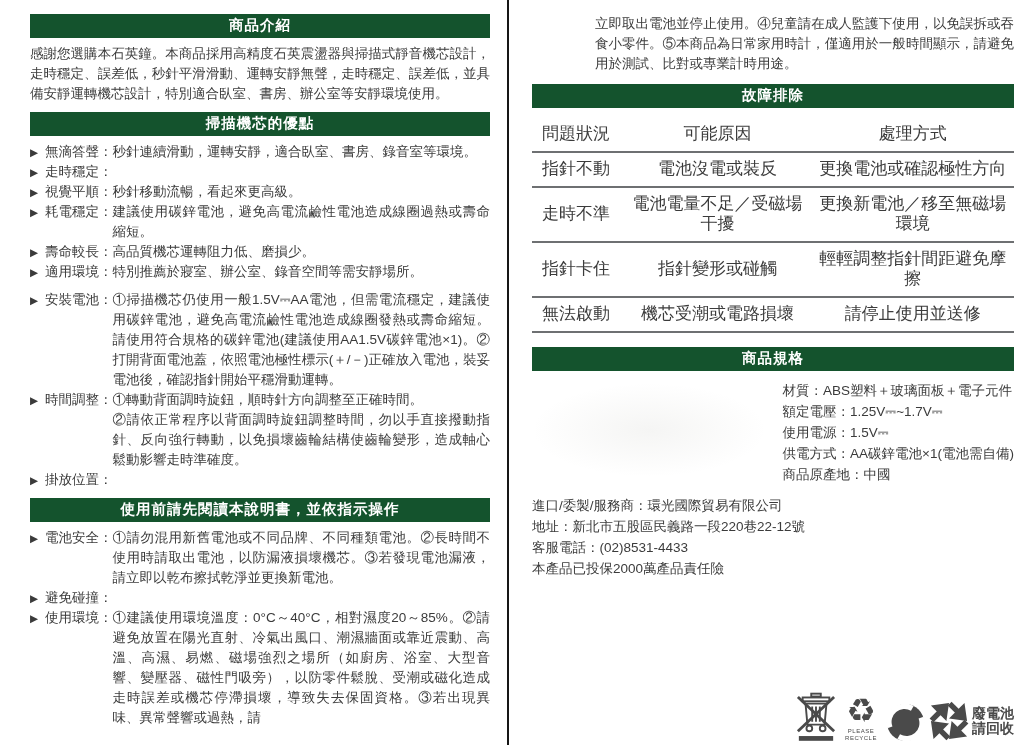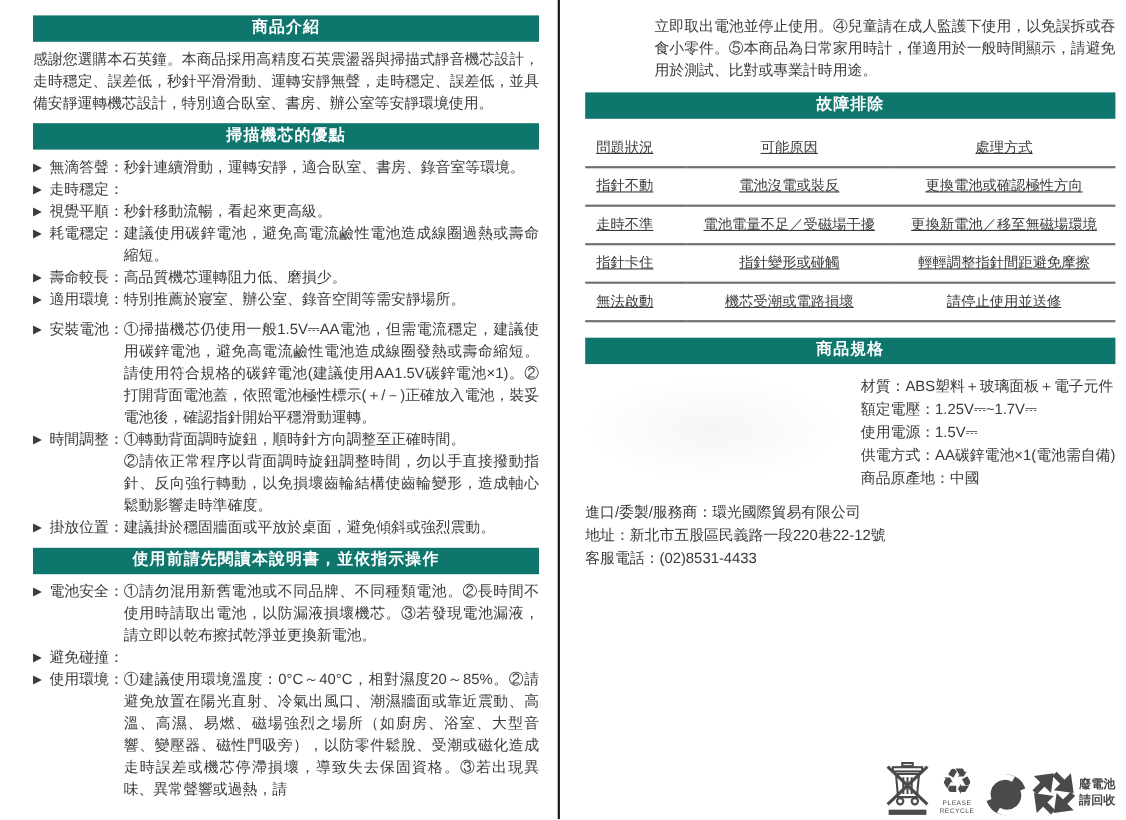--- a/index.html
+++ b/index.html
@@ -9,37 +9,37 @@
     font-family:"Liberation Sans", sans-serif;
     font-size:13.5px; line-height:20px;
   }
   .divider { position:absolute; left:507px; top:0; width:2px; height:745px; background:#161616; }
 
   .col { position:absolute; top:14px; }
   .col-left  { left:30px;  width:460px; }
   .col-right { left:532px; width:482px; }
 
   .bar {
-    background:#0f766e; color:#ffffff; font-weight:bold; font-size:14.5px;
+    background:#14532d; color:#ffffff; font-weight:bold; font-size:14.5px;
     line-height:17px; text-align:center; padding:3px 2px 4px; letter-spacing:1px;
   }
   .para { margin:6px 0 8px; text-align:justify; }
   .cont { margin:0 0 10px; padding-left:63px; text-align:justify; }
 
   .list { margin:6px 0 8px; }
   .item { display:flex; align-items:flex-start; }
   .item .mark { flex:none; width:15px; font-size:10.5px; line-height:20px; }
   .item .lbl  { flex:none; white-space:nowrap; }
   .item .txt  { flex:1; text-align:justify; }
   .preline { white-space:pre-line; }
 
   table.trouble { width:100%; border-collapse:collapse; margin:10px 0 14px; }
   table.trouble th, table.trouble td {
-    font-weight:normal; font-size:13px; color:#3b3b3b;
-    padding:6px 2px 7px; text-align:center; border-bottom:2px solid #6e7072;text-decoration:underline;
+    font-weight:normal; font-size:17px; color:#3b3b3b;
+    padding:6px 2px 7px; text-align:center; border-bottom:2px solid #6e7072;
   }
   table.trouble th.c1, table.trouble td.c1 { text-align:left; padding-left:10px; width:19%; }
   table.trouble .c2 { width:39%; }
   table.trouble .c3 { width:42%; }
 
   .specs-wrap { position:relative; margin:9px 0 4px; min-height:104px; }
   .watermark {
     position:absolute; left:2px; top:4px; width:230px; height:92px; border-radius:50%;
     background:radial-gradient(ellipse at center, #f5f5f4 0%, #ffffff 72%);
   }
@@ -48,21 +48,21 @@
   .distributor { margin-top:10px; line-height:21px; }
 
   .footer-icons {
     position:absolute; right:10px; bottom:3px;
     display:flex; align-items:flex-end; gap:3px; color:#4a4a4a;
   }
   .mobius-wrap { display:flex; flex-direction:column; align-items:center; width:44px; }
   .mobius-glyph { font-family:"DejaVu Sans", sans-serif; font-size:33px; line-height:34px; color:#4a4a4a; }
   .mobius-text { font-size:6px; line-height:7px; text-align:center; white-space:pre-line; letter-spacing:0.5px; }
   .battery-recycle { display:flex; align-items:center; gap:2px; }
-  .battery-text { display:flex; flex-direction:column; font-size:11px; font-weight:bold; line-height:15px; }
+  .battery-text { display:flex; flex-direction:column; font-size:14px; font-weight:bold; line-height:15px; }
 </style>
 </head>
 <body>
 
 <div class="page">
 
   <div class="col col-left">
 
     <div class="bar">商品介紹</div>
     <p class="para">感謝您選購本石英鐘。本商品採用高精度石英震盪器與掃描式靜音機芯設計，走時穩定、誤差低，秒針平滑滑動、運轉安靜無聲，走時穩定、誤差低，並具備安靜運轉機芯設計，特別適合臥室、書房、辦公室等安靜環境使用。</p>
@@ -108,21 +108,20 @@
       </div>
       <div class="item">
         <span class="mark">▶</span>
         <span class="lbl">時間調整：</span>
         <div class="txt preline">①轉動背面調時旋鈕，順時針方向調整至正確時間。
 ②請依正常程序以背面調時旋鈕調整時間，勿以手直接撥動指針、反向強行轉動，以免損壞齒輪結構使齒輪變形，造成軸心鬆動影響走時準確度。</div>
       </div>
       <div class="item">
         <span class="mark">▶</span>
         <span class="lbl">掛放位置：</span>
-        <div class="txt">建議掛於穩固牆面或平放於桌面，避免傾斜或強烈震動。</div>
       </div>
     </div>
 
     <div class="bar">使用前請先閱讀本說明書，並依指示操作</div>
     <div class="list">
       <div class="item">
         <span class="mark">▶</span>
         <span class="lbl">電池安全：</span>
         <div class="txt">①請勿混用新舊電池或不同品牌、不同種類電池。②長時間不使用時請取出電池，以防漏液損壞機芯。③若發現電池漏液，請立即以乾布擦拭乾淨並更換新電池。</div>
       </div>
@@ -186,20 +185,21 @@
         <div>使用電源：1.5V⎓</div>
         <div>供電方式：AA碳鋅電池×1(電池需自備)</div>
         <div>商品原產地：中國</div>
       </div>
     </div>
 
     <div class="distributor">
       <div>進口/委製/服務商：環光國際貿易有限公司</div>
       <div>地址：新北市五股區民義路一段220巷22-12號</div>
       <div>客服電話：(02)8531-4433</div>
+      <div>本產品已投保2000萬產品責任險</div>
     </div>
   </div>
 
   <div class="footer-icons">
 
     <svg width="40" height="50" viewBox="0 0 42 52">
       <g stroke="#4a4a4a" stroke-width="2" fill="none">
         <rect x="16" y="1.5" width="10" height="3"></rect>
         <rect x="7" y="5.5" width="28" height="4"></rect>
         <path d="M10 12 h22 l-2 22 h-18 z"></path>

